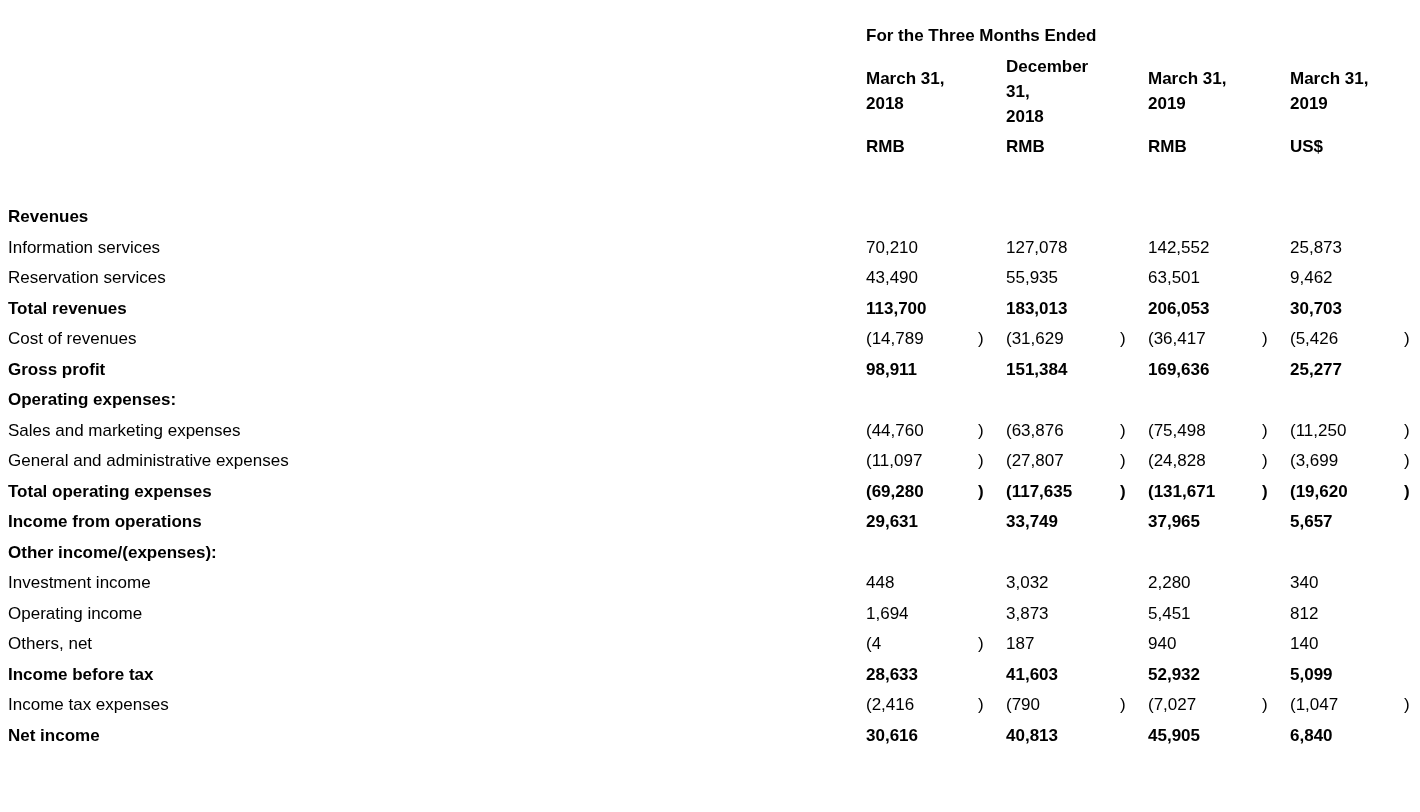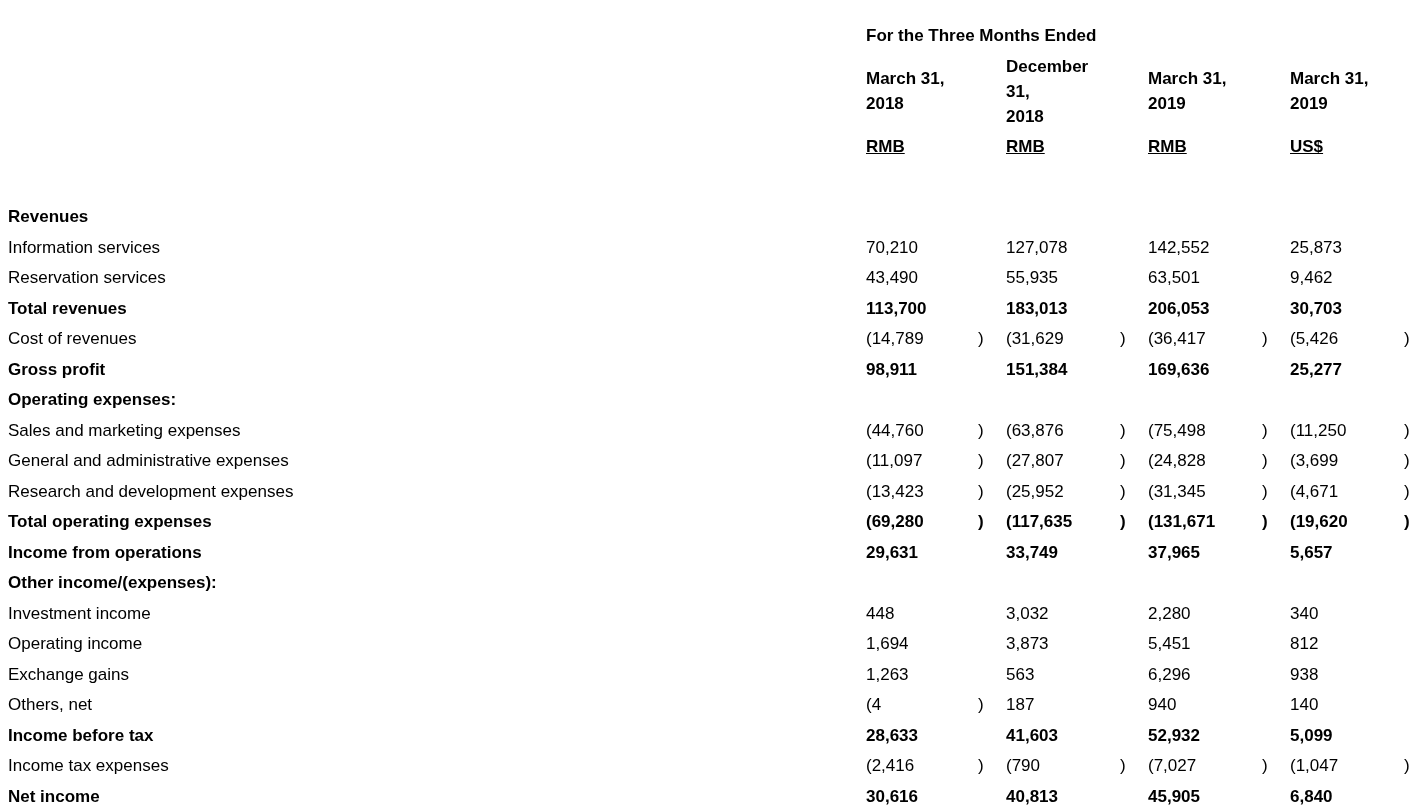--- a/index.html
+++ b/index.html
@@ -30,21 +30,21 @@
     padding-bottom: 4px;
     font-weight: bold;
   }
   tr.date-row { height: 82px; }
   tr.date-row td.date {
     font-weight: bold;
     white-space: pre-line;
     line-height: 25px;
     vertical-align: middle;
   }
-  tr.currency-row { height: 30px; text-decoration: underline; }
+  tr.currency-row { height: 30px; }
   tr.currency-row td { font-weight: bold; }
   tr.spacer-row { height: 40px; }
   
   tr.data-row { height: 30.5px; margin-left: 32px; }
   tr.data-row.bold td { font-weight: bold; }
   td.label { padding-left: 8px; }
   td.val { text-align: left; }
   td.paren { text-align: left; }
 </style>
 </head>
@@ -183,31 +183,20 @@
         <td class="label">General and administrative expenses</td>
         <td class="val">(11,097</td>
         <td class="paren">)</td>
         <td class="val">(27,807</td>
         <td class="paren">)</td>
         <td class="val">(24,828</td>
         <td class="paren">)</td>
         <td class="val">(3,699</td>
         <td class="paren">)</td>
       </tr>
-      <tr class="data-row">
-        <td class="label">Research and development expenses</td>
-        <td class="val">(13,423</td>
-        <td class="paren">)</td>
-        <td class="val">(25,952</td>
-        <td class="paren">)</td>
-        <td class="val">(31,345</td>
-        <td class="paren">)</td>
-        <td class="val">(4,671</td>
-        <td class="paren">)</td>
-      </tr>
       <tr class="data-row bold">
         <td class="label">Total operating expenses</td>
         <td class="val">(69,280</td>
         <td class="paren">)</td>
         <td class="val">(117,635</td>
         <td class="paren">)</td>
         <td class="val">(131,671</td>
         <td class="paren">)</td>
         <td class="val">(19,620</td>
         <td class="paren">)</td>
@@ -247,31 +236,20 @@
       </tr>
       <tr class="data-row">
         <td class="label">Operating income</td>
         <td class="val">1,694</td>
         <td class="paren"></td>
         <td class="val">3,873</td>
         <td class="paren"></td>
         <td class="val">5,451</td>
         <td class="paren"></td>
         <td class="val">812</td>
-        <td class="paren"></td>
-      </tr>
-      <tr class="data-row">
-        <td class="label">Exchange gains</td>
-        <td class="val">1,263</td>
-        <td class="paren"></td>
-        <td class="val">563</td>
-        <td class="paren"></td>
-        <td class="val">6,296</td>
-        <td class="paren"></td>
-        <td class="val">938</td>
         <td class="paren"></td>
       </tr>
       <tr class="data-row">
         <td class="label">Others, net</td>
         <td class="val">(4</td>
         <td class="paren">)</td>
         <td class="val">187</td>
         <td class="paren"></td>
         <td class="val">940</td>
         <td class="paren"></td>

